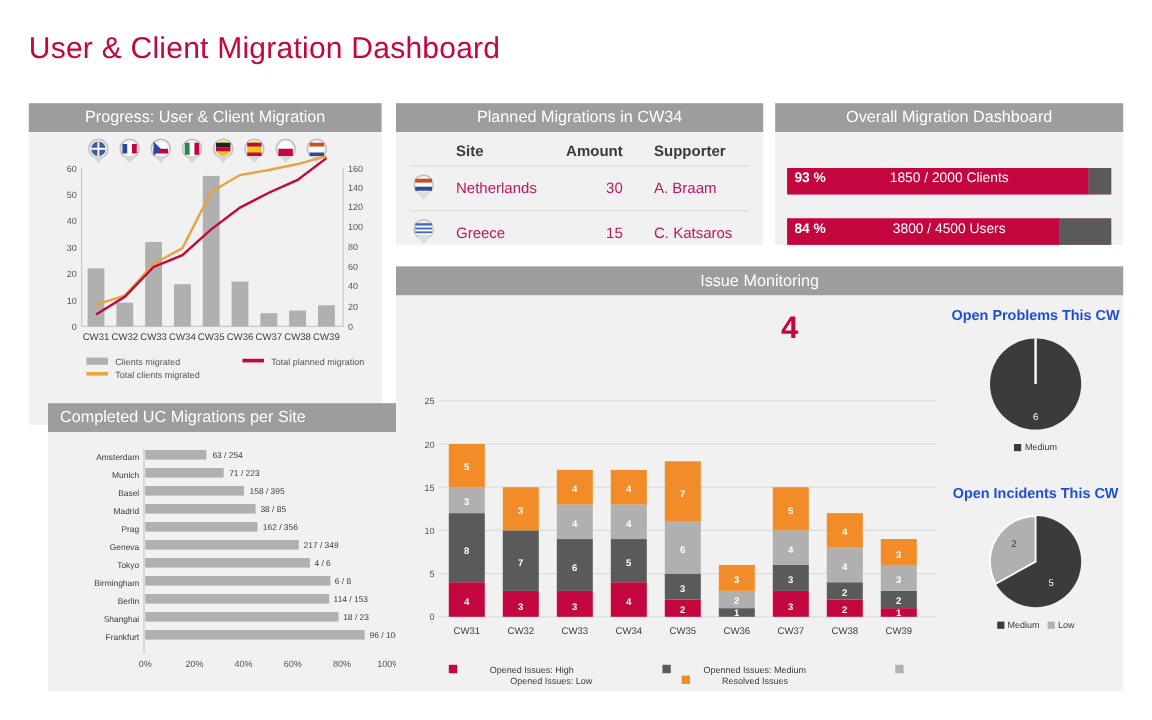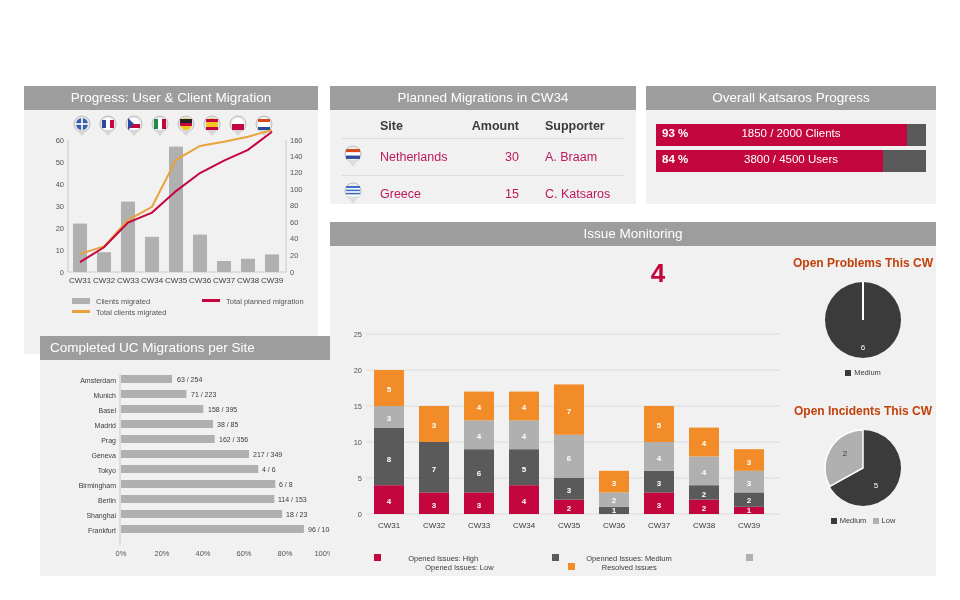--- a/index.html
+++ b/index.html
@@ -13,46 +13,47 @@
   #p-progress{left:24px;top:86px;width:294px;height:268px;}
   #p-sites{left:40px;top:336px;width:294px;height:240px;}
   #p-planned{left:330px;top:86px;width:306px;height:118px;}
   #p-overall{left:646px;top:86px;width:290px;height:118px;}
   #p-issues{left:330px;top:222px;width:606px;height:354px;}
   .axis-lbl{font-size:7.5px;fill:#555;}
   table.planned{width:100%;border-collapse:collapse;font-size:12px;}
   table.planned th{color:#3b3b3b;font-weight:bold;text-align:left;padding:5px 4px 5px 0;font-size:12.5px;}
   table.planned td{padding:6px 4px 6px 0;font-size:12.5px;color:#be185d;}
   table.planned tr+tr td{border-top:1px solid #dcdcdc;}
-  .bar-row{position:relative;height:22px;margin:4px 10px;background:#ec4899;}
+  .bar-row{position:relative;height:22px;margin:20px 10px;background:#ec4899;}
   .bar-fill{position:absolute;left:0;top:0;bottom:0;background:#c4063f;}
   .bar-rest{position:absolute;top:0;bottom:0;right:0;background:#5a5a5a;}
   .bar-pct{position:absolute;left:6px;top:3px;font-size:11.5px;color:#ffffff;font-weight:bold;z-index:3;}
   .bar-txt{position:absolute;left:0;right:0;top:3px;text-align:center;font-size:11.5px;color:#ffffff;z-index:3;}
   .kpi-label{font-size:12.5px;font-weight:bold;color:#3b3b3b;text-align:center;}
   .kpi-value{font-size:26px;font-weight:bold;color:#c4063f;text-align:center;}
-  .donut-title{font-size:12px;font-weight:bold;text-align:center;color:#c2410c;line-height:14px;}
+  .donut-title{font-size:12px;font-weight:bold;text-align:center;color:#1d4ed8;line-height:14px;}
   .don-leg{font-size:7.5px;color:#3b3b3b;text-align:center;margin-top:2px;}
   .sw{display:inline-block;width:6px;height:6px;margin-right:3px;vertical-align:middle;}
   svg{display:block;}
   .tick{font-size:7.5px;fill:#555;}
   .sitelbl{font-size:7px;fill:#3b3b3b;}
   .sitebar{fill:#b0b0b0;}
   .sitenum{font-size:7px;fill:#3b3b3b;}
   .stk-lbl{font-size:8px;fill:#ffffff;font-weight:bold;}
   .cat{font-size:8px;fill:#3b3b3b;}
   .legdot{width:7px;height:7px;display:inline-block;margin-right:3px;}
   .issue-legend{position:absolute;left:0;right:0;bottom:4px;text-align:center;font-size:7.5px;color:#3b3b3b;}
   .issue-legend span{margin:0 24px;}
 </style>
 </head>
 <body>
 
 <div class="page">
 
+  <div class="title">User &amp; Client Migration Dashboard</div>
 
   <div class="panel" id="p-progress">
     <div class="panel-head">Progress: User &amp; Client Migration</div>
     <svg width="294" height="216" viewBox="0 0 294 216">
 
       <g>
         <g transform="translate(58,6)">
             <circle cx="0" cy="8" r="8" fill="#e9e9e9" stroke="#bbb"></circle>
             <path d="M-5,14 L0,20 L5,14 Z" fill="#d6d6d6"></path>
             <circle cx="0" cy="8" r="6" fill="#3a5fa8"></circle>
@@ -267,21 +268,21 @@
           <td>Greece</td>
           <td style="text-align:right;">15</td>
           <td style="padding-left:22px;">C. Katsaros</td>
         </tr>
       </tbody>
         </table>
     </div>
   </div>
 
   <div class="panel" id="p-overall">
-    <div class="panel-head">Overall Katsaros Progress</div>
+    <div class="panel-head">Overall Migration Dashboard</div>
     <div style="padding-top:10px;">
       <div class="bar-row">
         <div class="bar-fill" style="width:93%;"></div>
         <div class="bar-rest" style="width:7%;"></div>
         <div class="bar-pct">93 %</div>
         <div class="bar-txt">1850 / 2000 Clients</div>
       </div>
       <div class="bar-row">
         <div class="bar-fill" style="width:84%;"></div>
         <div class="bar-rest" style="width:16%;"></div>

